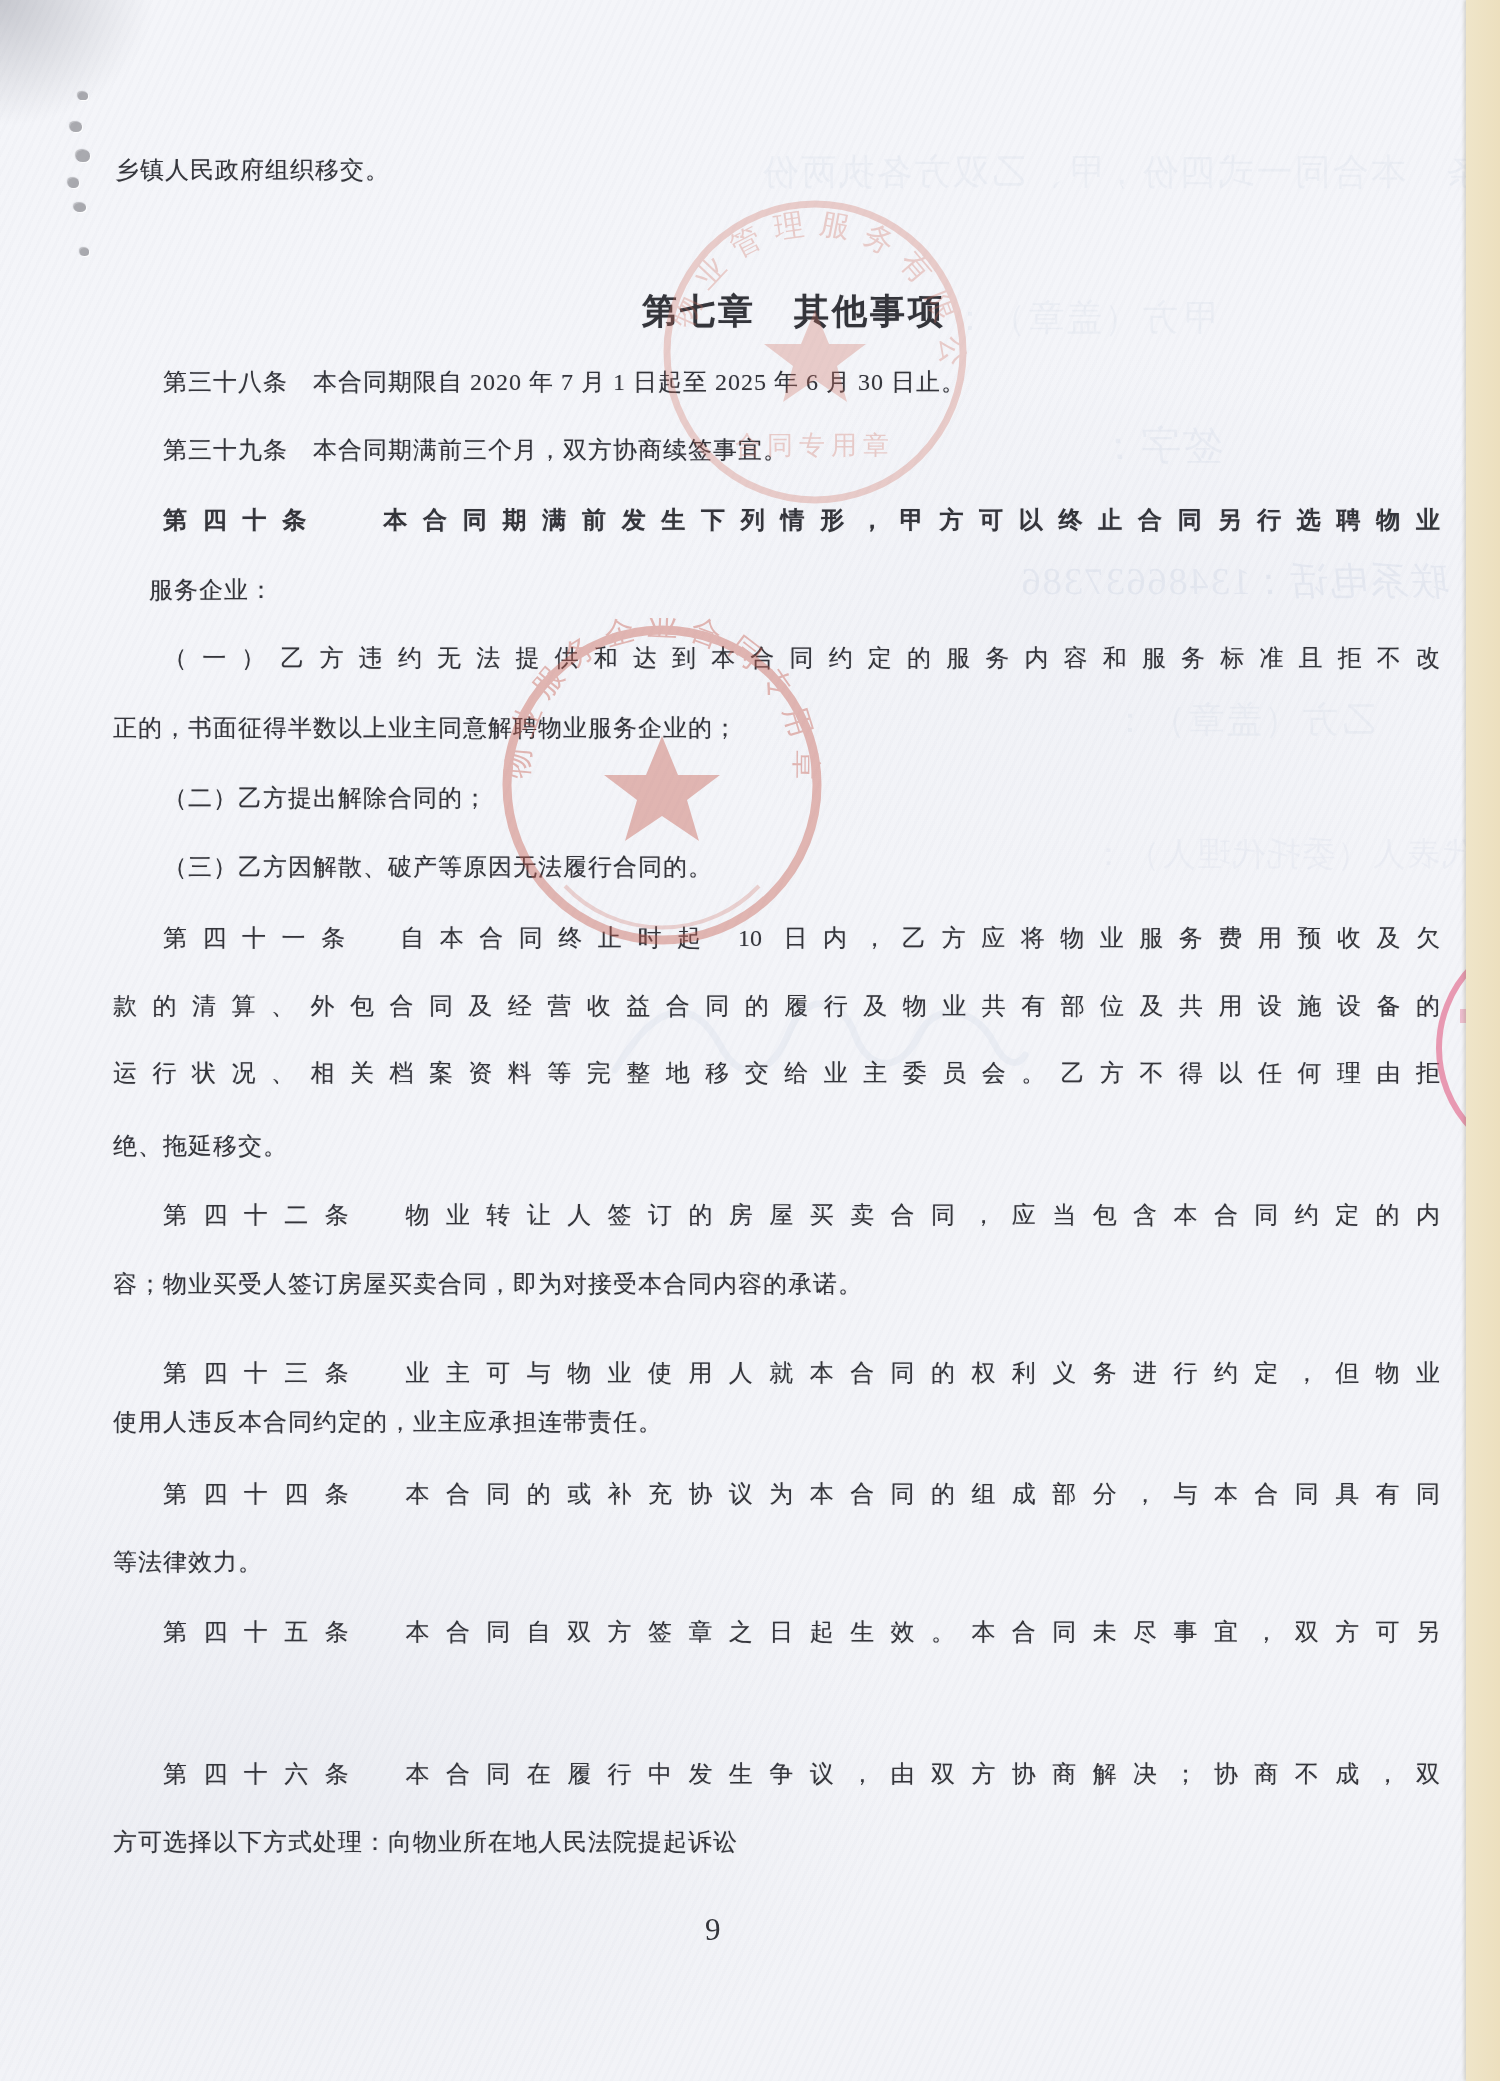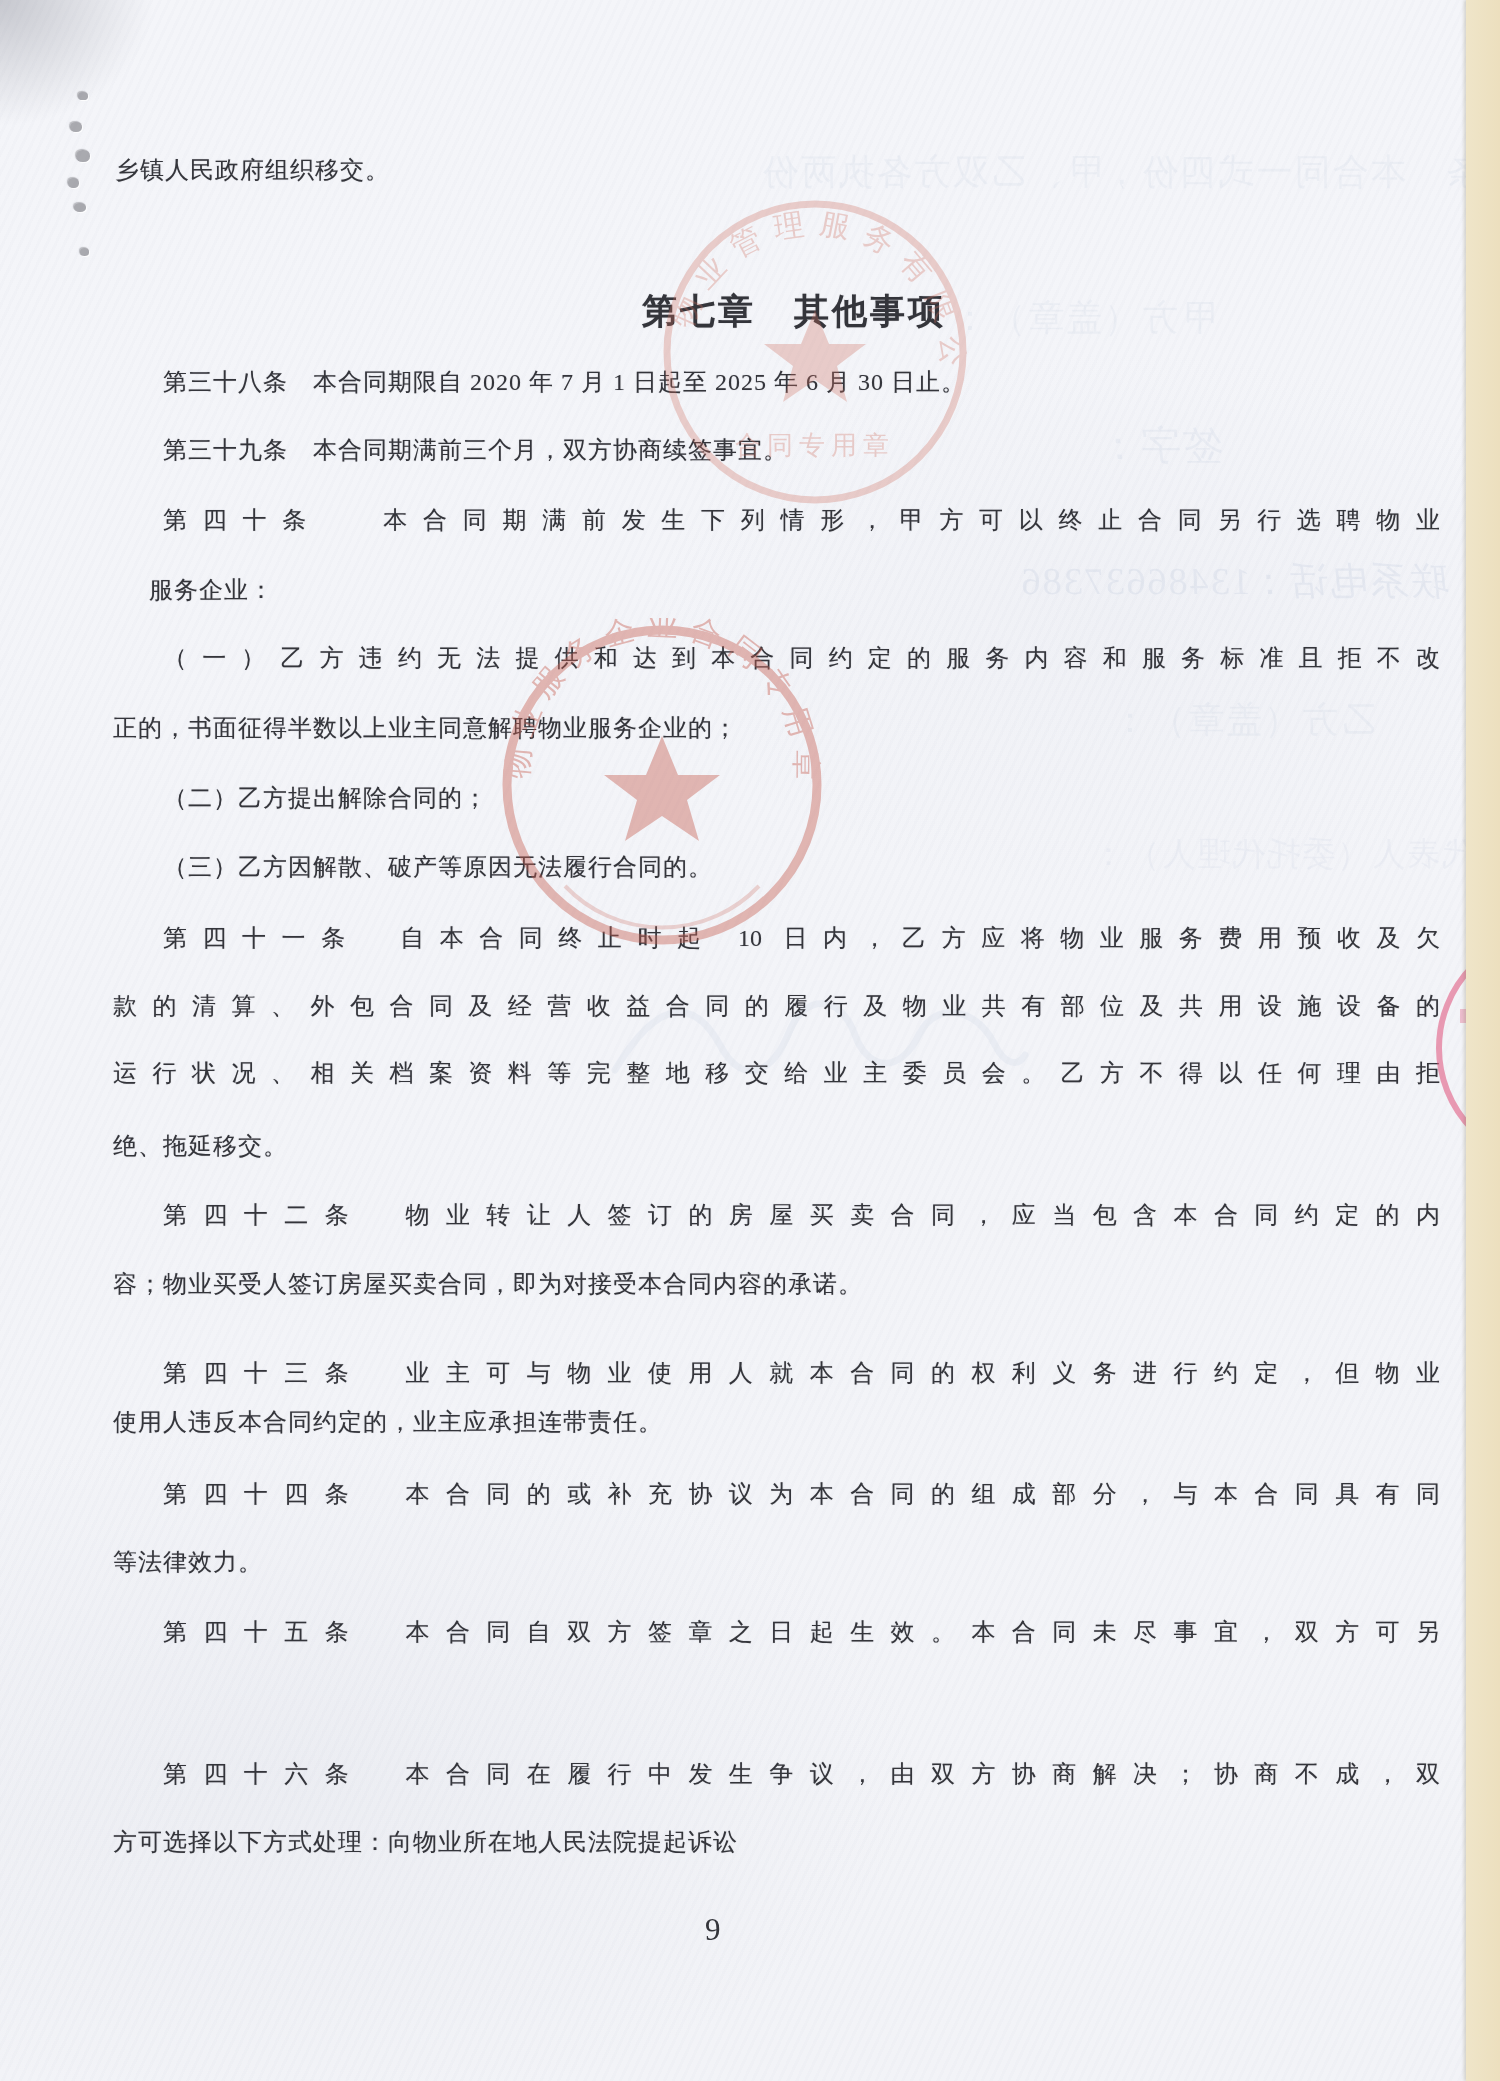--- a/index.html
+++ b/index.html
@@ -57,21 +57,21 @@
   <svg class="stamp" style="top:975px;left:600px;opacity:.10;" width="430" height="140" viewBox="0 0 430 140">
     <path d="M15,95 C60,20 95,25 120,70 C140,108 170,105 190,55 C205,20 240,18 255,60 C268,96 300,100 320,58 C335,28 375,30 395,70 C405,90 418,92 425,80" fill="none" stroke="#9db0cf" stroke-width="7" stroke-linecap="round"></path>
   </svg>
 
   <div class="line" style="top:150px;left:115px;">乡镇人民政府组织移交。</div>
 
   <div class="heading">第七章　其他事项</div>
 
   <div class="line" style="top:362px;left:163px;">第三十八条　本合同期限自 2020 年 7 月 1 日起至 2025 年 6 月 30 日止。</div>
   <div class="line" style="top:430px;left:163px;">第三十九条　本合同期满前三个月，双方协商续签事宜。</div>
-  <div class="line j" style="top:500px;left:163px;width:1277px;">第四十条　 本合同期满前发生下列情形，甲方可以终止合同另行选聘物业</div>
+  <div class="line j" style="top:500px;left:163px;width:1277px;font-weight:bold;">第四十条　 本合同期满前发生下列情形，甲方可以终止合同另行选聘物业</div>
   <div class="line" style="top:570px;left:113px;margin-left:36px;">服务企业：</div>
   <div class="line j" style="top:638px;left:163px;width:1277px;">（一）乙方违约无法提供和达到本合同约定的服务内容和服务标准且拒不改</div>
   <div class="line" style="top:708px;left:113px;">正的，书面征得半数以上业主同意解聘物业服务企业的；</div>
   <div class="line" style="top:778px;left:163px;">（二）乙方提出解除合同的；</div>
   <div class="line" style="top:847px;left:163px;">（三）乙方因解散、破产等原因无法履行合同的。</div>
   <div class="line j" style="top:918px;left:163px;width:1277px;">第四十一条　自本合同终止时起 10 日内，乙方应将物业服务费用预收及欠</div>
   <div class="line j" style="top:986px;left:113px;width:1327px;font-family:Liberation Serif, serif;">款的清算、外包合同及经营收益合同的履行及物业共有部位及共用设施设备的</div>
   <div class="line j" style="top:1053px;left:113px;width:1327px;">运行状况、相关档案资料等完整地移交给业主委员会。乙方不得以任何理由拒</div>
   <div class="line" style="top:1126px;left:113px;">绝、拖延移交。</div>
   <div class="line j" style="top:1195px;left:163px;width:1277px;">第四十二条　物业转让人签订的房屋买卖合同，应当包含本合同约定的内</div>

